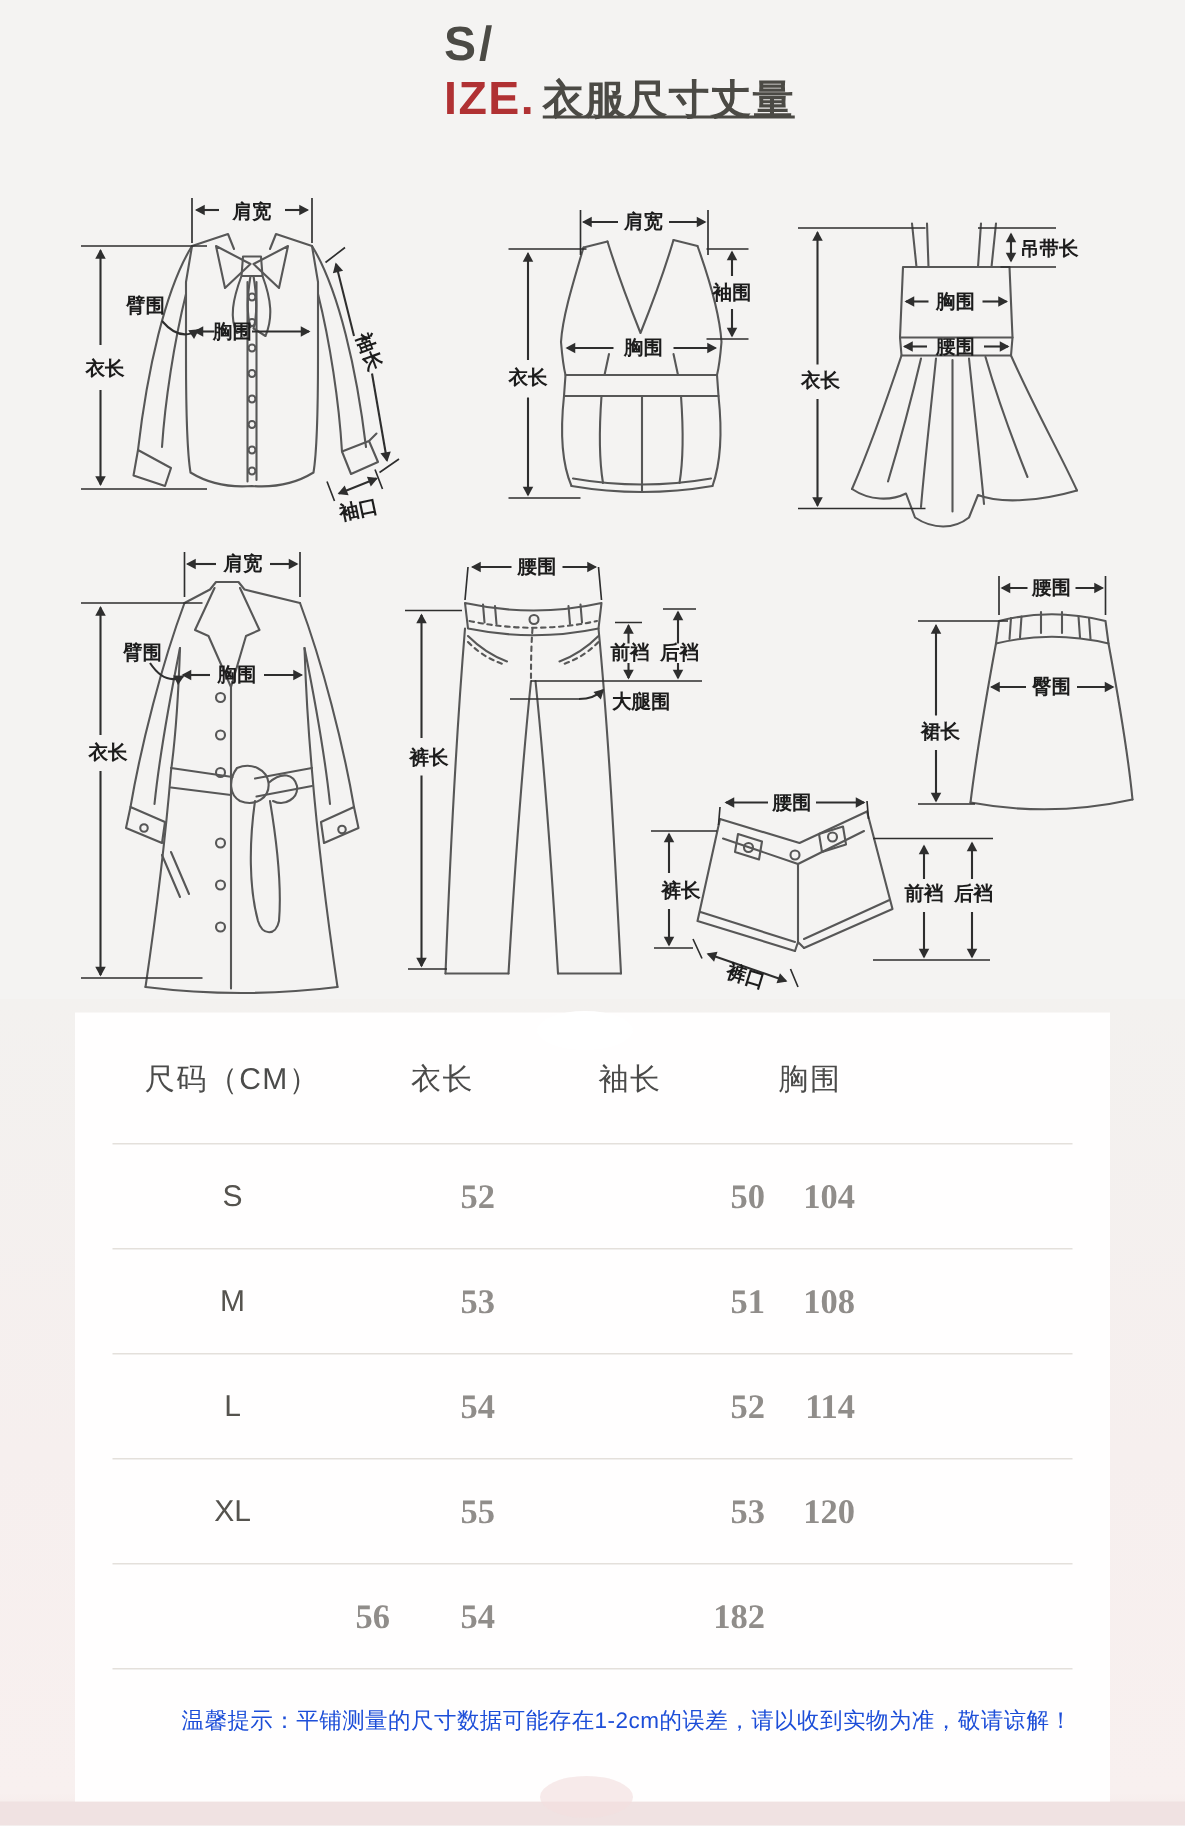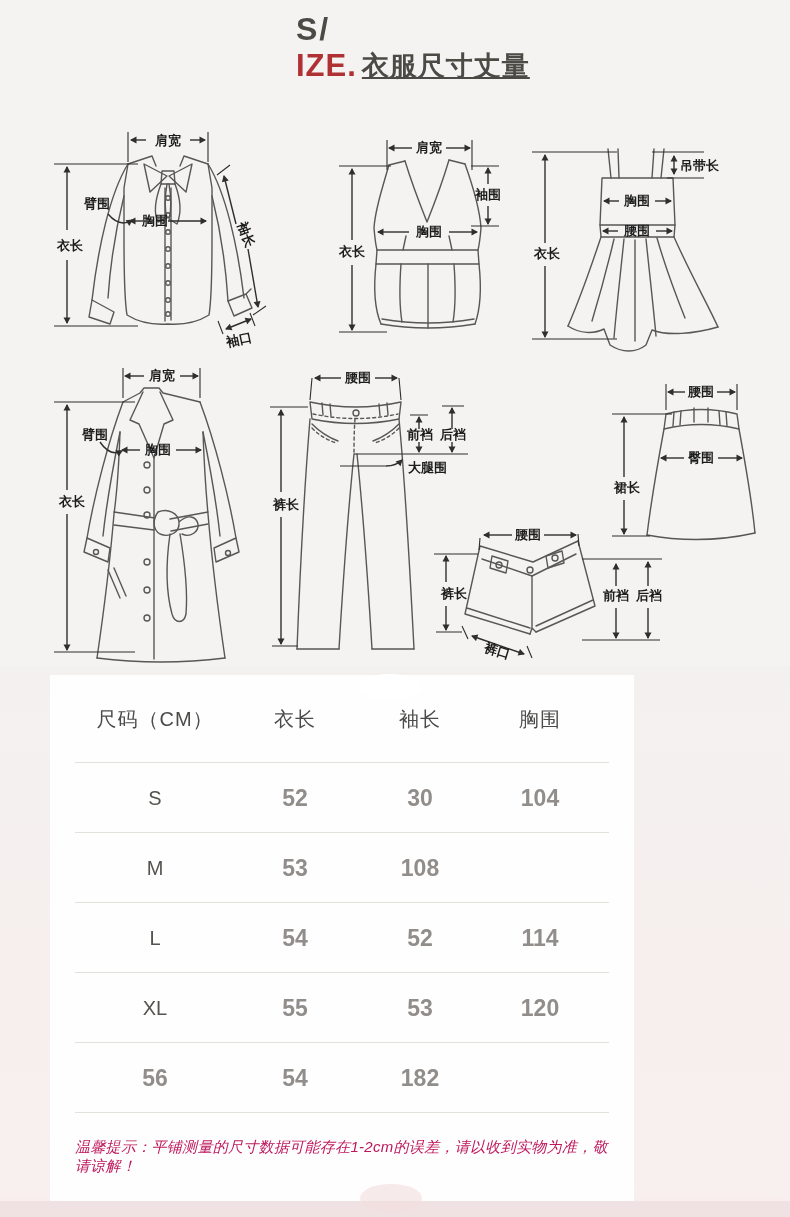--- a/index.html
+++ b/index.html
@@ -25,31 +25,31 @@
   
   .dg { position:absolute; }
   .ar { stroke:#575757; stroke-width:1.4; fill:none; stroke-linecap:round; stroke-linejoin:round; }
   .da { stroke-dasharray:3 3; }
   .dm { stroke:#2e2e2e; stroke-width:1.4; fill:none; }
   .gd { stroke:#2e2e2e; stroke-width:1.1; fill:none; }
   .lb { font-family:"Liberation Sans","DejaVu Sans",sans-serif; font-size:13px; font-weight:bold; fill:#1c1c1c; text-anchor:middle; }
   .lbs { text-anchor:start; }
 
   
-  .card { position:absolute; left:50px; top:675px; width:584px; height:526px; background:#fffefe; }
+  .card { position:absolute; left:50px; top:675px; width:690px; height:526px; background:#fffefe; }
   .thead, .trow { display:grid; grid-template-columns:210px 70px 180px 60px 170px; align-items:center; position:relative; }
   .thead { height:88px; }
   .trow  { height:70px; }
   .thead::after, .trow::after {
     content:""; position:absolute; left:25px; right:25px; bottom:0; height:1px; background:#e4e0db;
   }
   .thead div { text-align:center; font-size:20px; color:#4b4b4a; letter-spacing:1px; }
   .trow .sz  { text-align:center; font-size:20px; color:#55534e; }
-  .trow .val { text-align:center; font-size:23px; font-weight:bold; color:#908d8a; }
-  .note { margin:25px 25px 0; text-align:left; font-size:15px; color:#be185d; letter-spacing:0.3px;font-style:italic; }
+  .trow .val { text-align:right; font-size:23px; font-weight:bold; color:#908d8a;font-family:Liberation Serif, serif; }
+  .note { margin:25px 25px 0; text-align:right; font-size:15px; color:#1d4ed8; letter-spacing:0.3px; }
 
   .blob-top    { position:absolute; left:358px; top:674px; width:64px; height:26px; border-radius:50%; background:#ffffff; }
   .blob-bottom { position:absolute; left:360px; top:1184px; width:62px; height:28px; border-radius:50%; background:#f3dfdf; opacity:.65; }
 </style>
 </head>
 <body>
 
 <div class="page">
 
   <svg width="0" height="0" style="position:absolute" aria-hidden="true">
@@ -314,27 +314,28 @@
     <div class="thead">
       <div>尺码（CM）</div>
       <div>衣长</div>
       <div>袖长</div>
       <div>胸围</div>
       <div></div>
     </div>
     <div class="trow">
       <div class="sz">S</div>
       <div class="val">52</div>
-      <div class="val">30</div>
+      <div class="val">50</div>
       <div class="val">104</div>
       <div></div>
     </div>
     <div class="trow">
       <div class="sz">M</div>
       <div class="val">53</div>
+      <div class="val">51</div>
       <div class="val">108</div>
       <div></div>
     </div>
     <div class="trow">
       <div class="sz">L</div>
       <div class="val">54</div>
       <div class="val">52</div>
       <div class="val">114</div>
       <div></div>
     </div>

